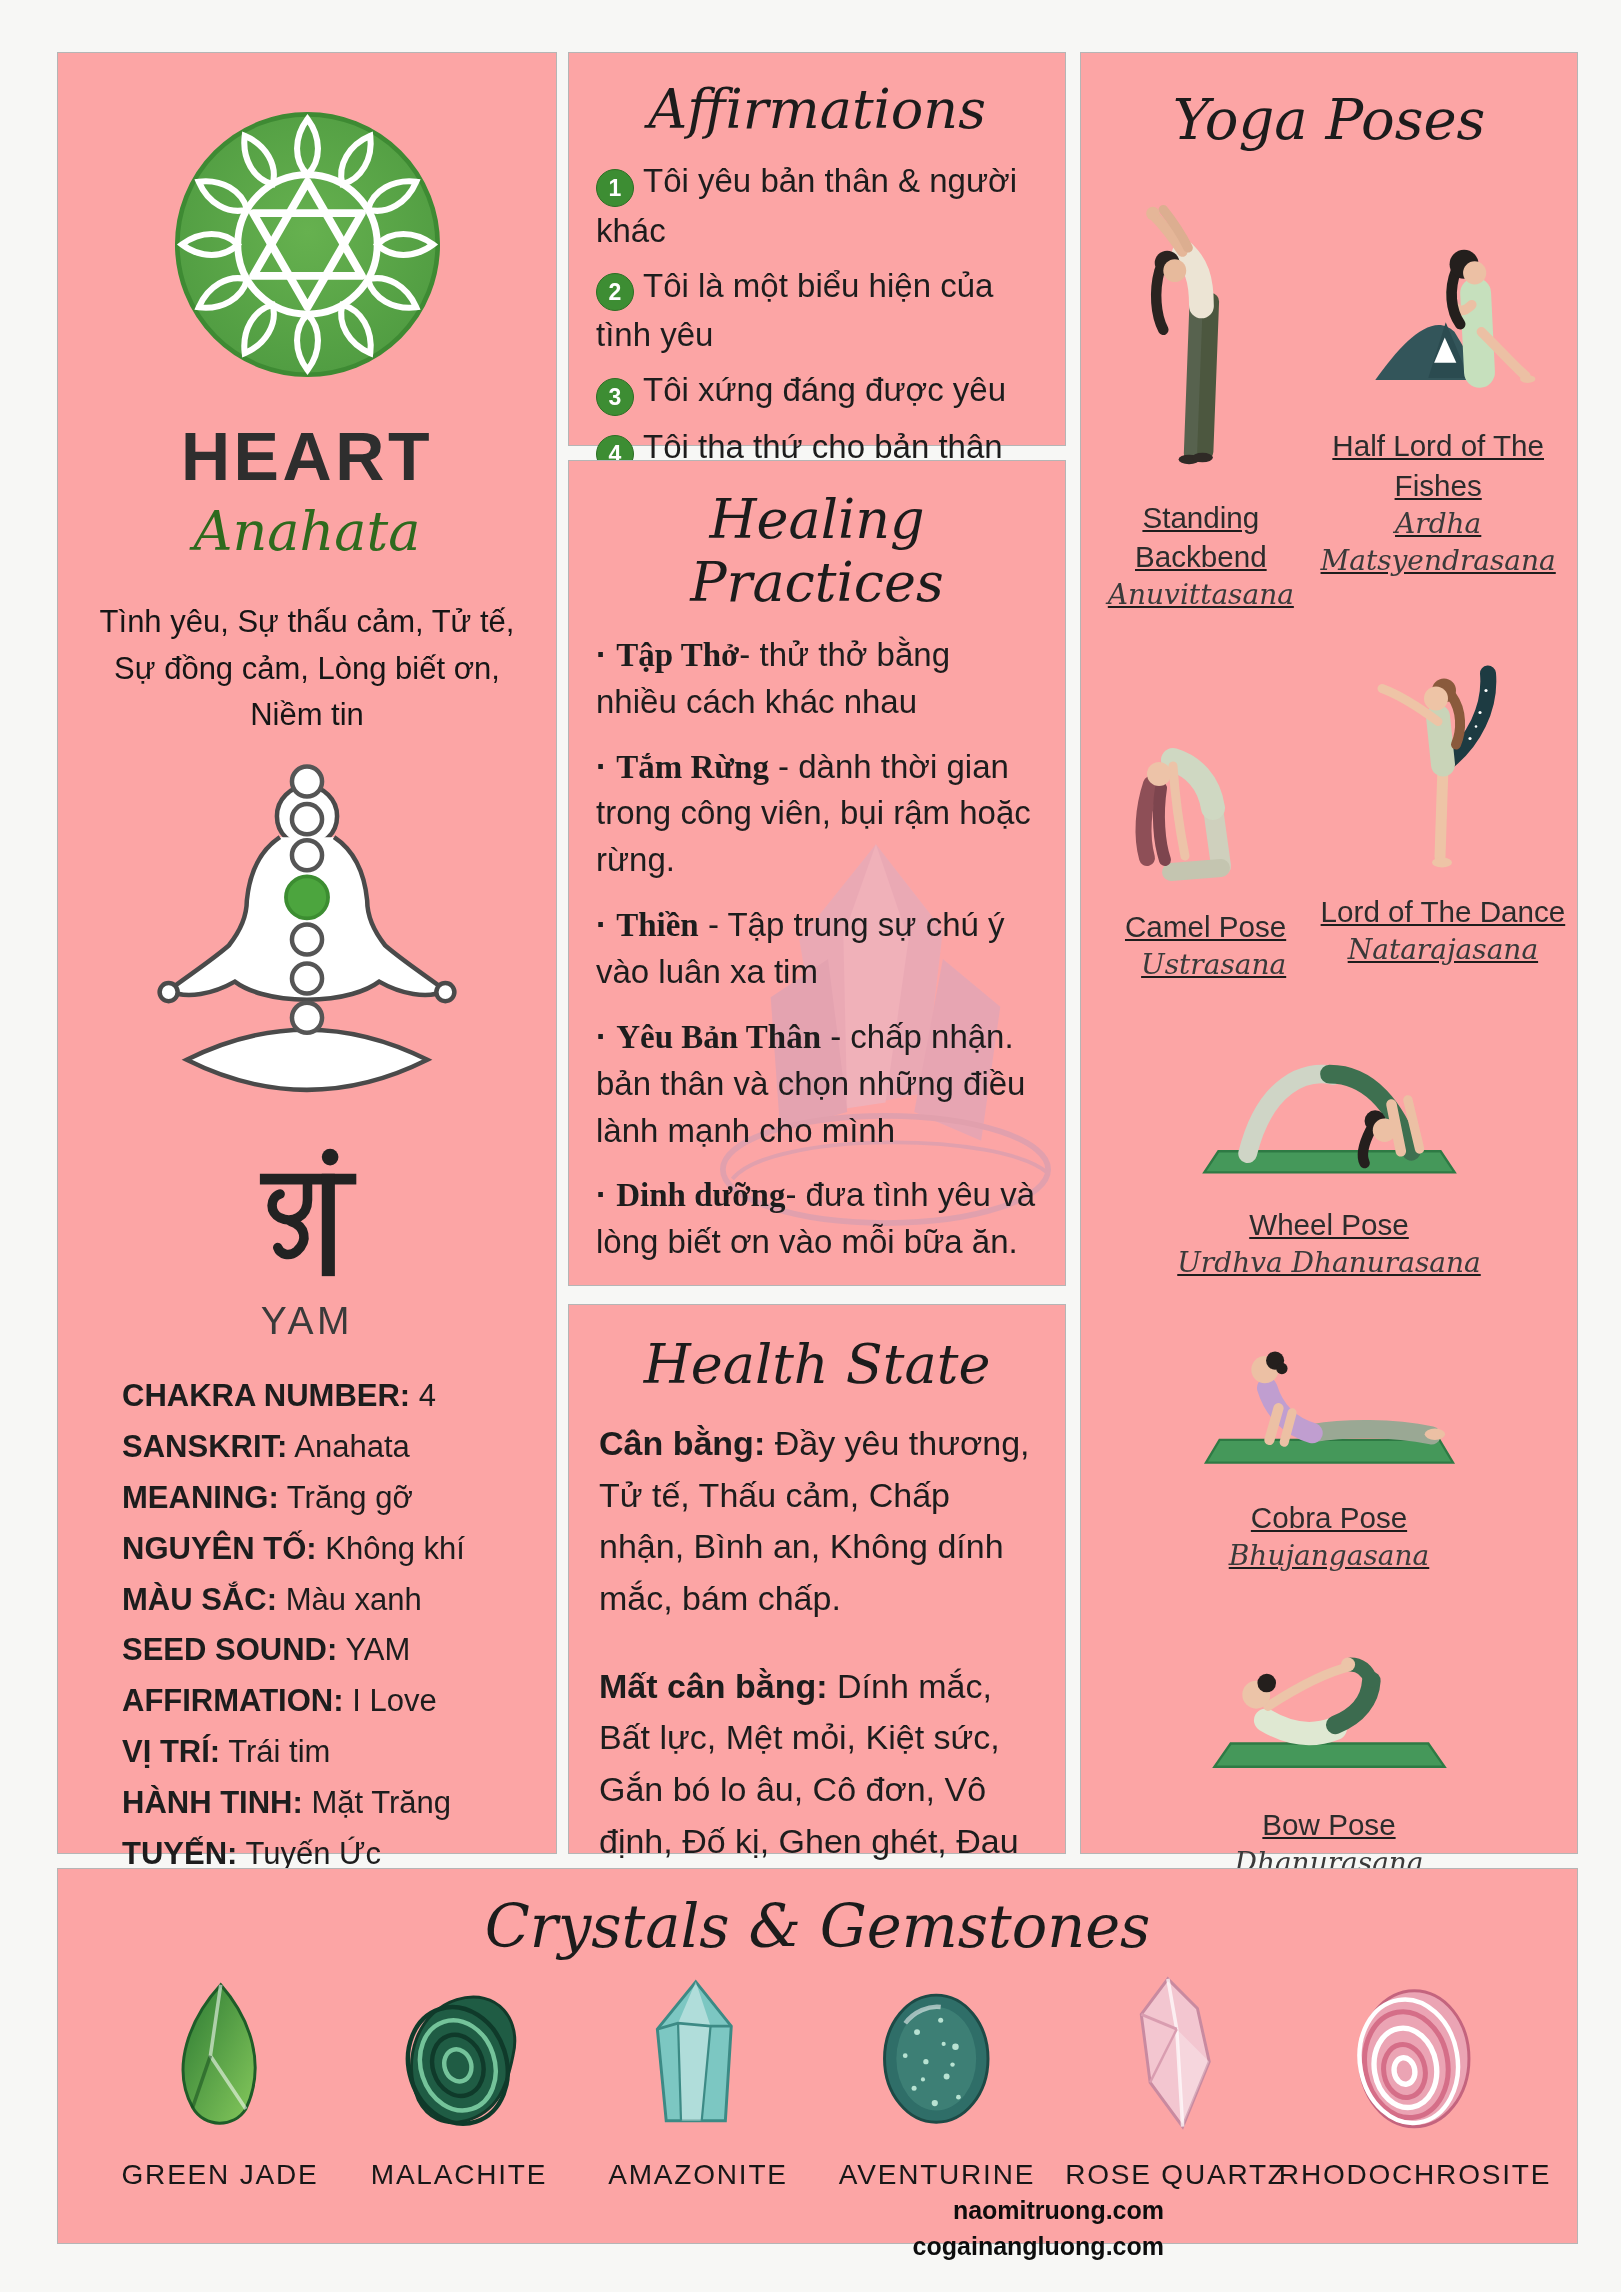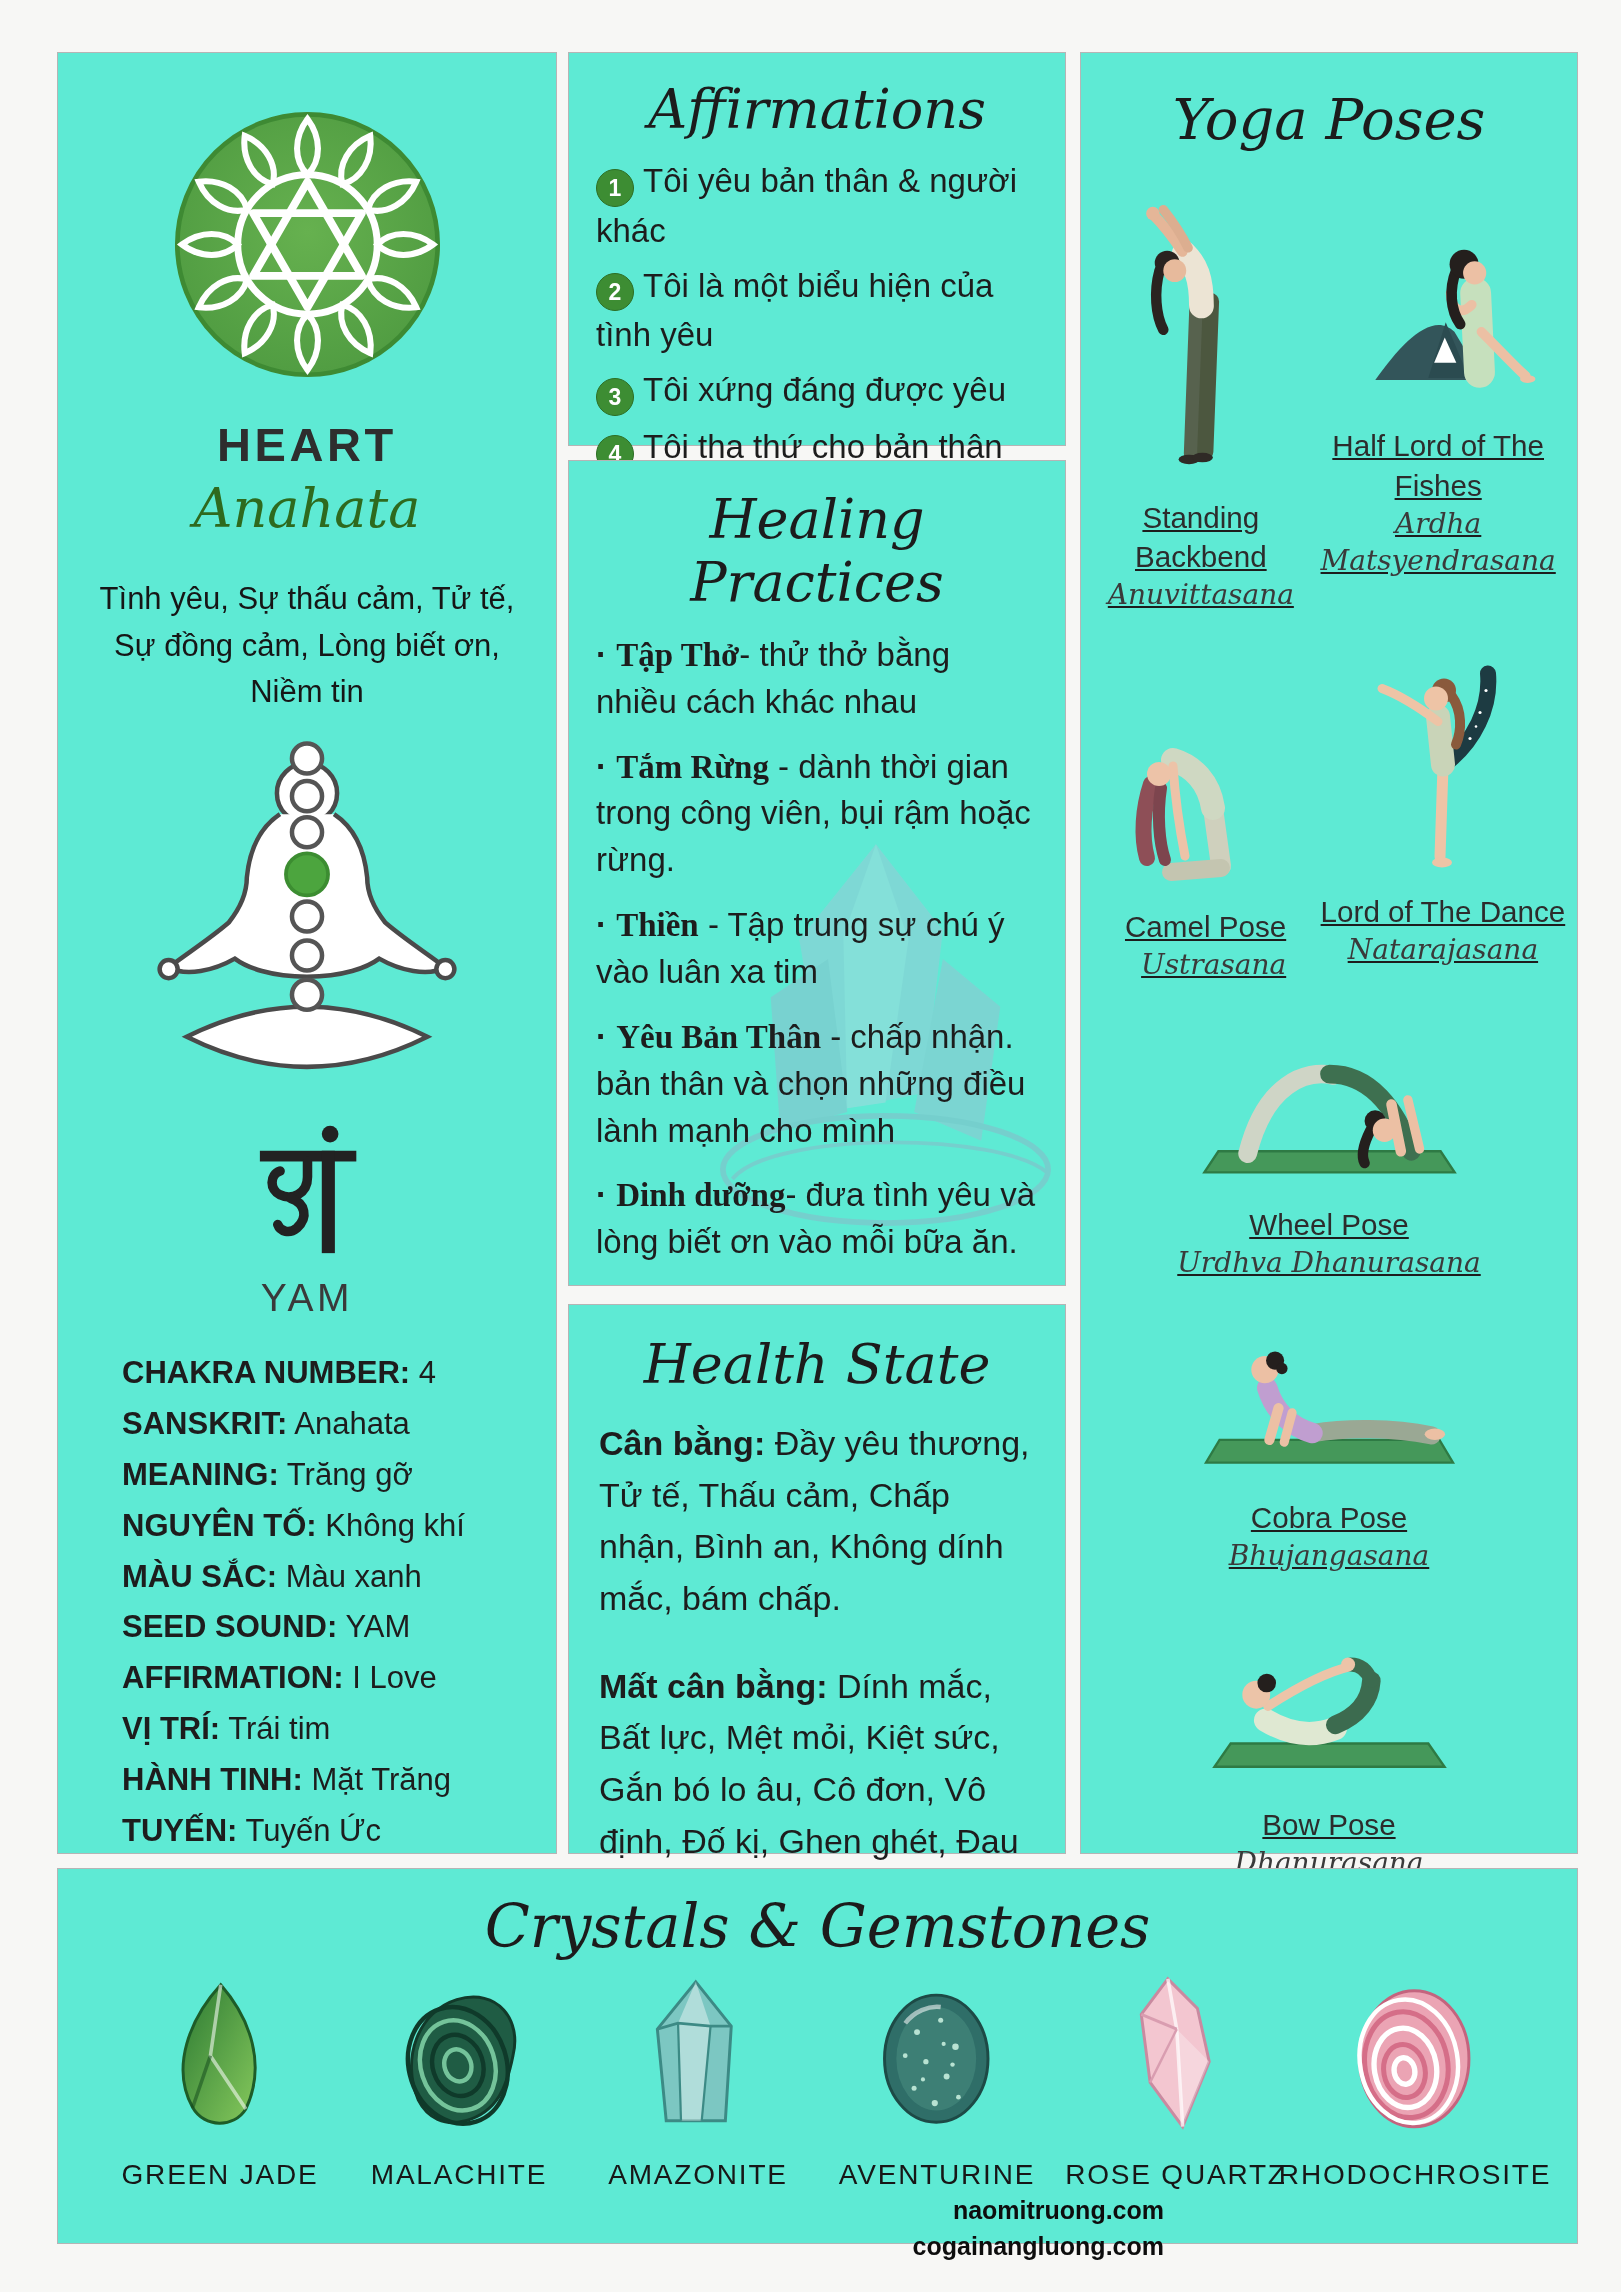--- a/index.html
+++ b/index.html
@@ -2,29 +2,29 @@
 <html style="font-size:14.3px"><head>
 <meta charset="utf-8">
 <style>
   html,body{margin:0;padding:0;}
   body{
     width:1621px;height:2293px;position:relative;
     background:#f7f7f5;
     font-family:"Liberation Sans",sans-serif;color:#1d1d1d;
     overflow:hidden;
   }
-  .panel{position:absolute;background:#5eead4;border:1.8px solid #b5b5b5;box-sizing:border-box;}
+  .panel{position:absolute;background:#fca5a5;border:1.8px solid #b5b5b5;box-sizing:border-box;}
   .script-title{
     font-family:"DejaVu Serif",serif;font-style:italic;
     text-align:center;color:#1c1c1c;font-weight:normal;
   }
   
   #left-panel{left:57px;top:52px;width:500px;height:1802px;text-align:center;}
   .badge-wrap{margin-top:52px;}
-  .heart-title{font-size:47px;font-weight:bold;letter-spacing:3.6px;color:#2e2e2e;margin-top:30px;}
+  .heart-title{font-size:68px;font-weight:bold;letter-spacing:3.6px;color:#2e2e2e;margin-top:30px;}
   .anahata{font-size:54px;color:#2e6a1e;margin-top:5.4px;}
   .left-desc{font-size:31px;line-height:1.5;padding:0 30px;margin-top:36px;color:#161616;}
   .meditation-wrap{margin-top:23px;}
   .yam-symbol-wrap{margin-top:3.6px;}
   .yam-label{font-size:39px;letter-spacing:3.6px;color:#3a3a3a;margin-top:1.8px;}
   .facts{margin-top:28px;text-align:left;padding:0 0 0 64px;}
   .fact-row{font-size:31px;line-height:1.64;}
   .fact-label{font-weight:bold;}
   
   #affirmations-panel{left:568px;top:52px;width:498px;height:394px;padding:19.7px 27px;}

